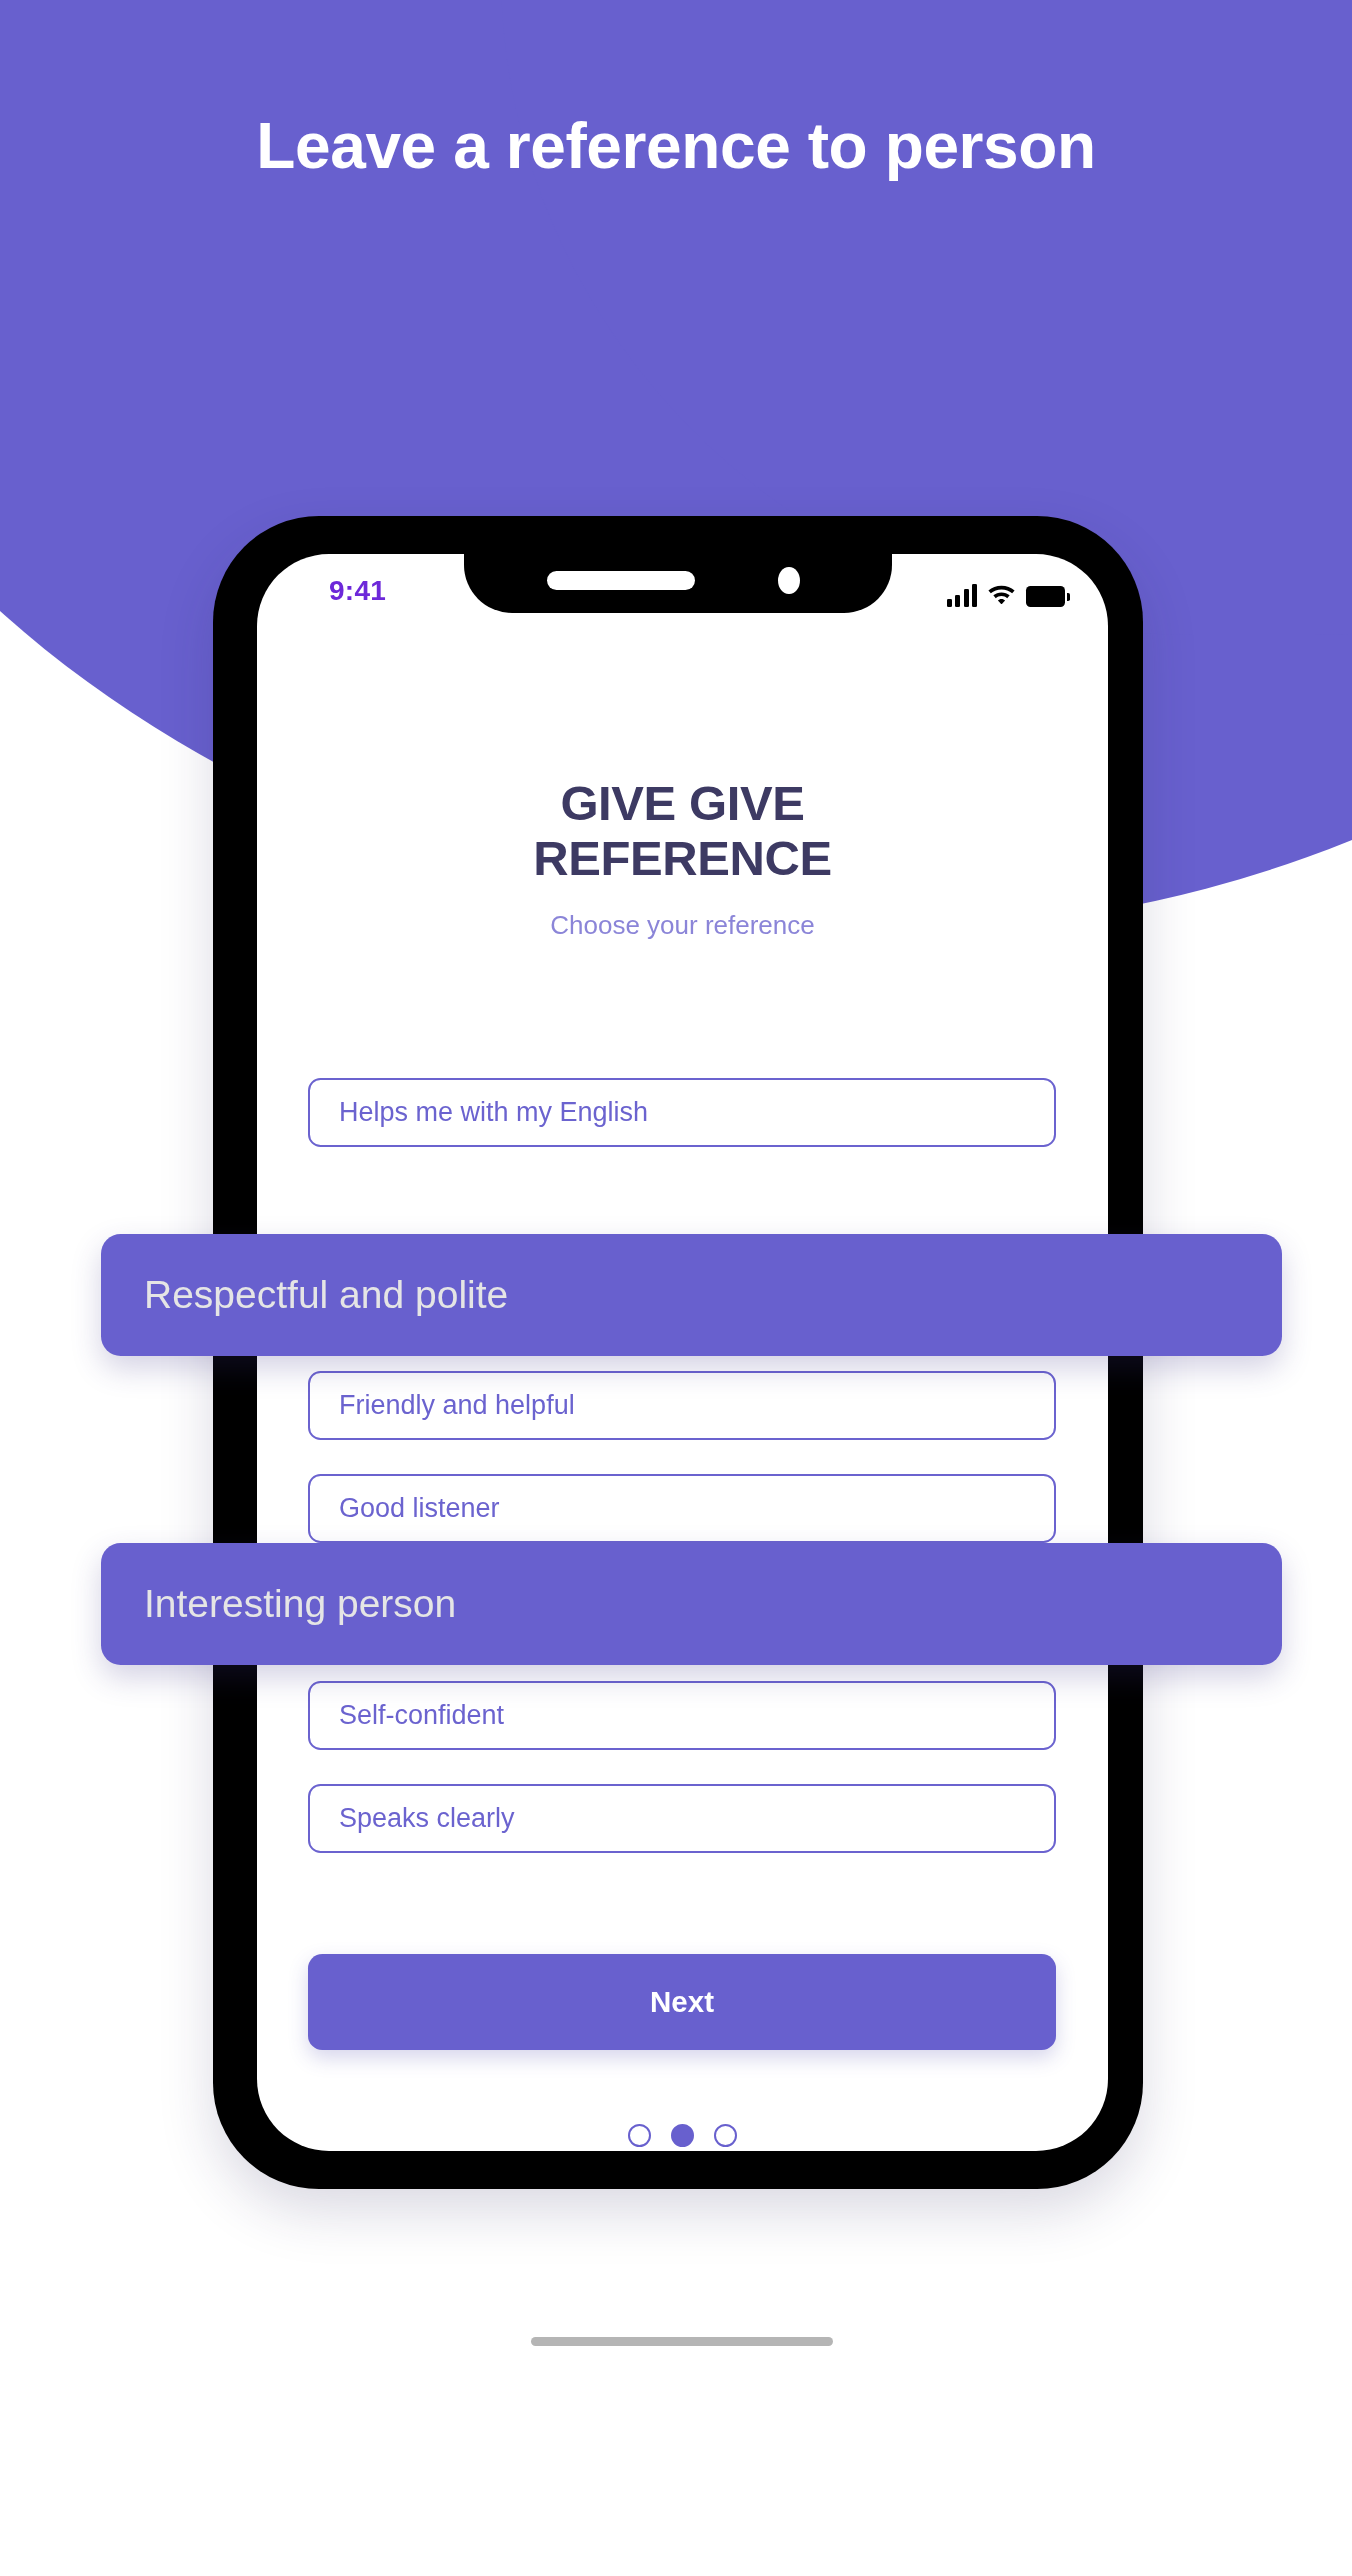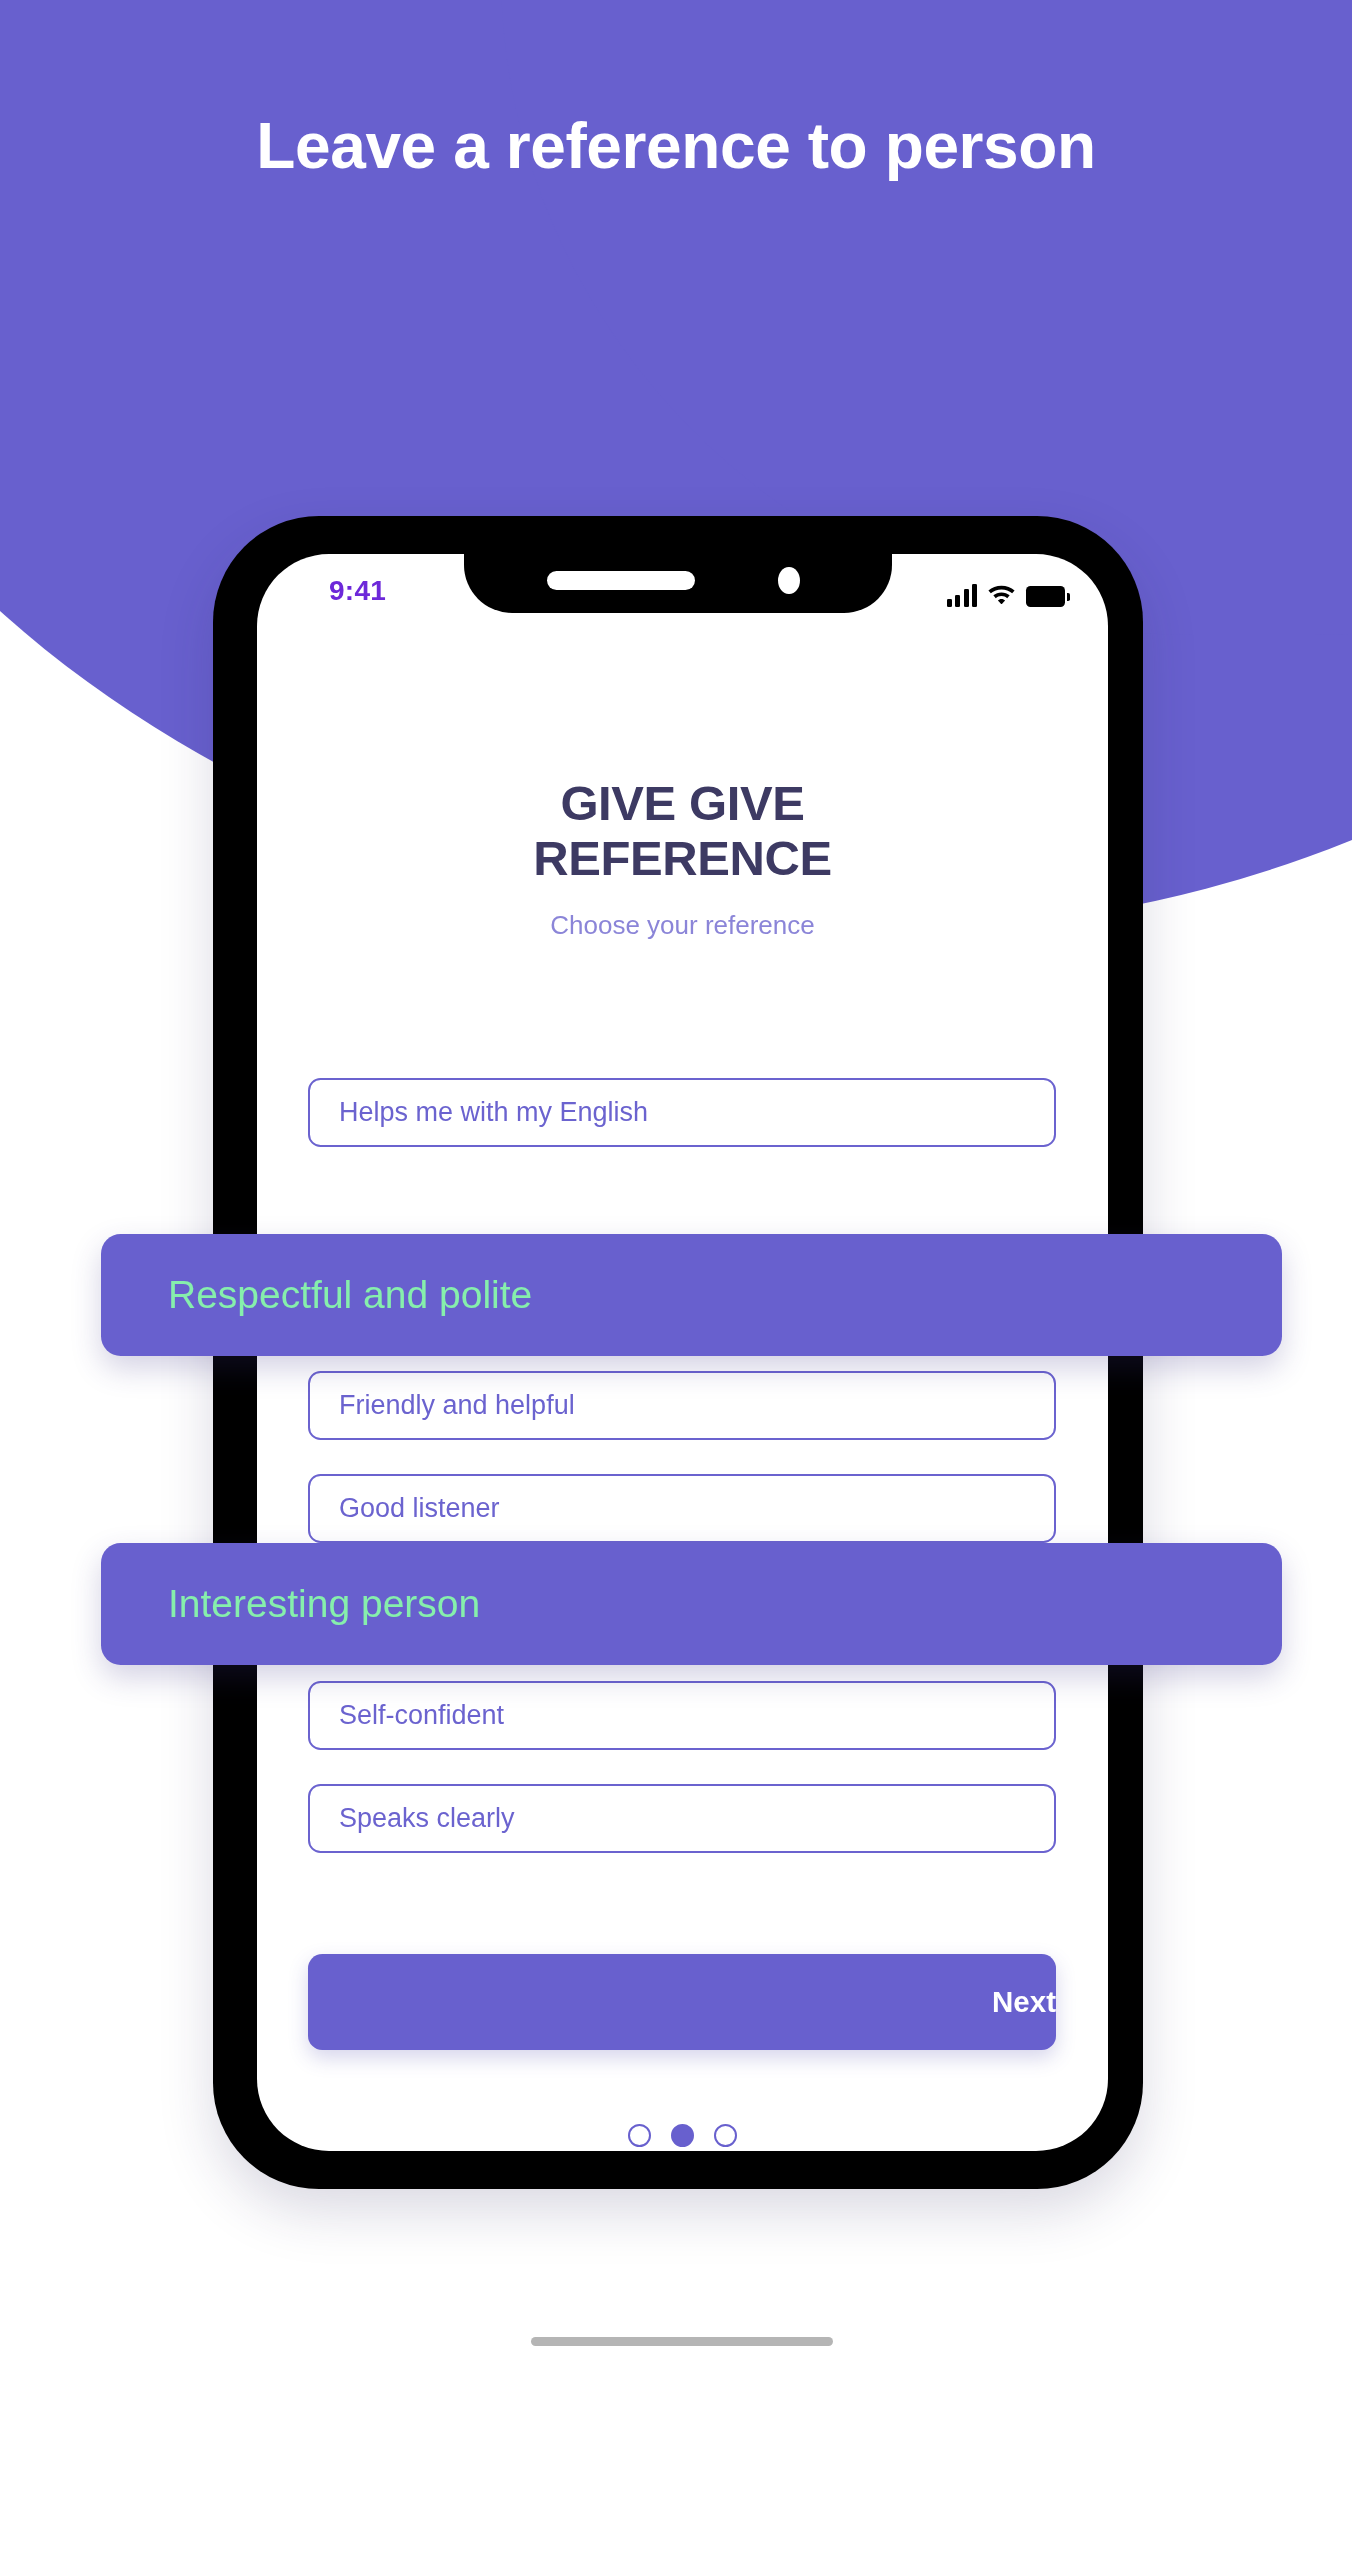--- a/index.html
+++ b/index.html
@@ -218,41 +218,41 @@
   .option-card {
     position: absolute;
     left: 101px;
     width: 1181px;
     height: 122px;
     border-radius: 19.7px;
     background: #6860ce;
     z-index: 9;
     display: flex;
     align-items: center;
-    padding-left: 67px;
+    padding-left: 43px;
     box-sizing: border-box;
-    color: #86efac;
+    color: #e5e5e5;
     font-size: 39px;
     font-weight: 400;
     box-shadow: 0 12.5px 30px rgba(60,52,130,0.22);
   }
 
   
   #next-button {
     position: absolute;
     left: 308px;
     top: 1954px;
     width: 748px;
     height: 96px;
     border-radius: 14.3px;
     background: #6860ce;
     z-index: 6;
     display: flex;
     align-items: center;
-    justify-content: flex-end;
+    justify-content: center;
     color: #ffffff;
     font-size: 29.5px;
     font-weight: 700;
     box-shadow: 0 8px 19.7px rgba(70,62,170,0.22);
   }
 
   
   #pagination {
     position: absolute;
     left: 257px;

